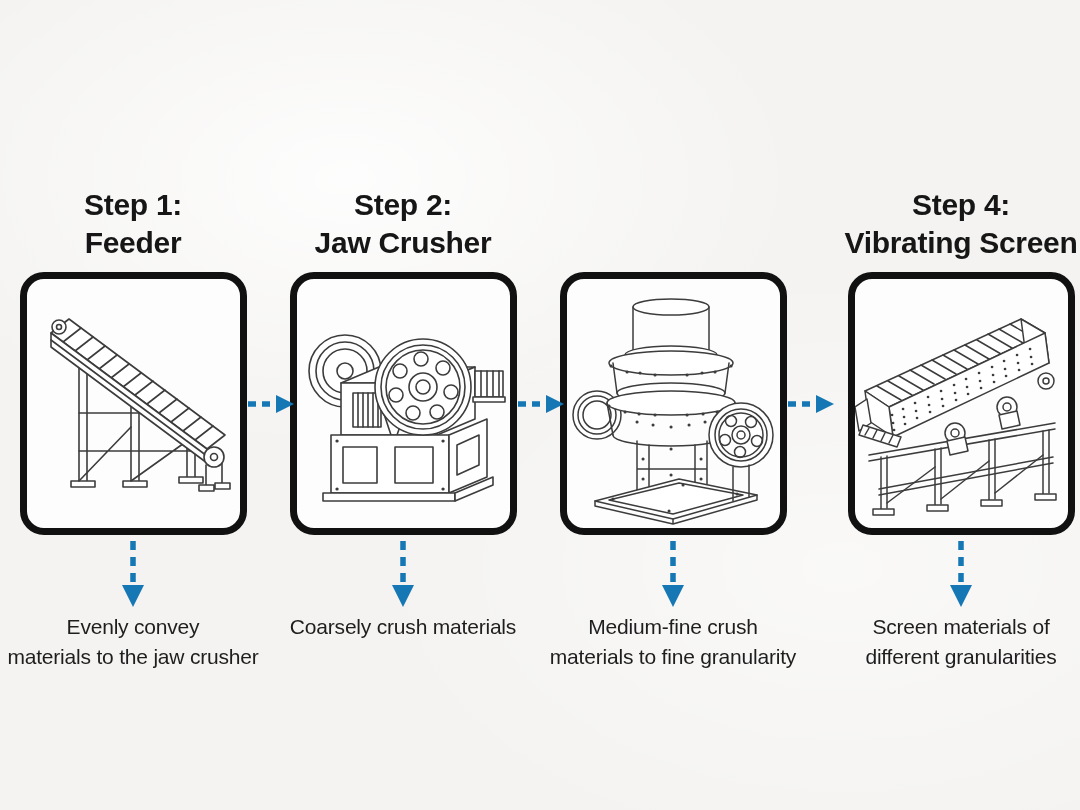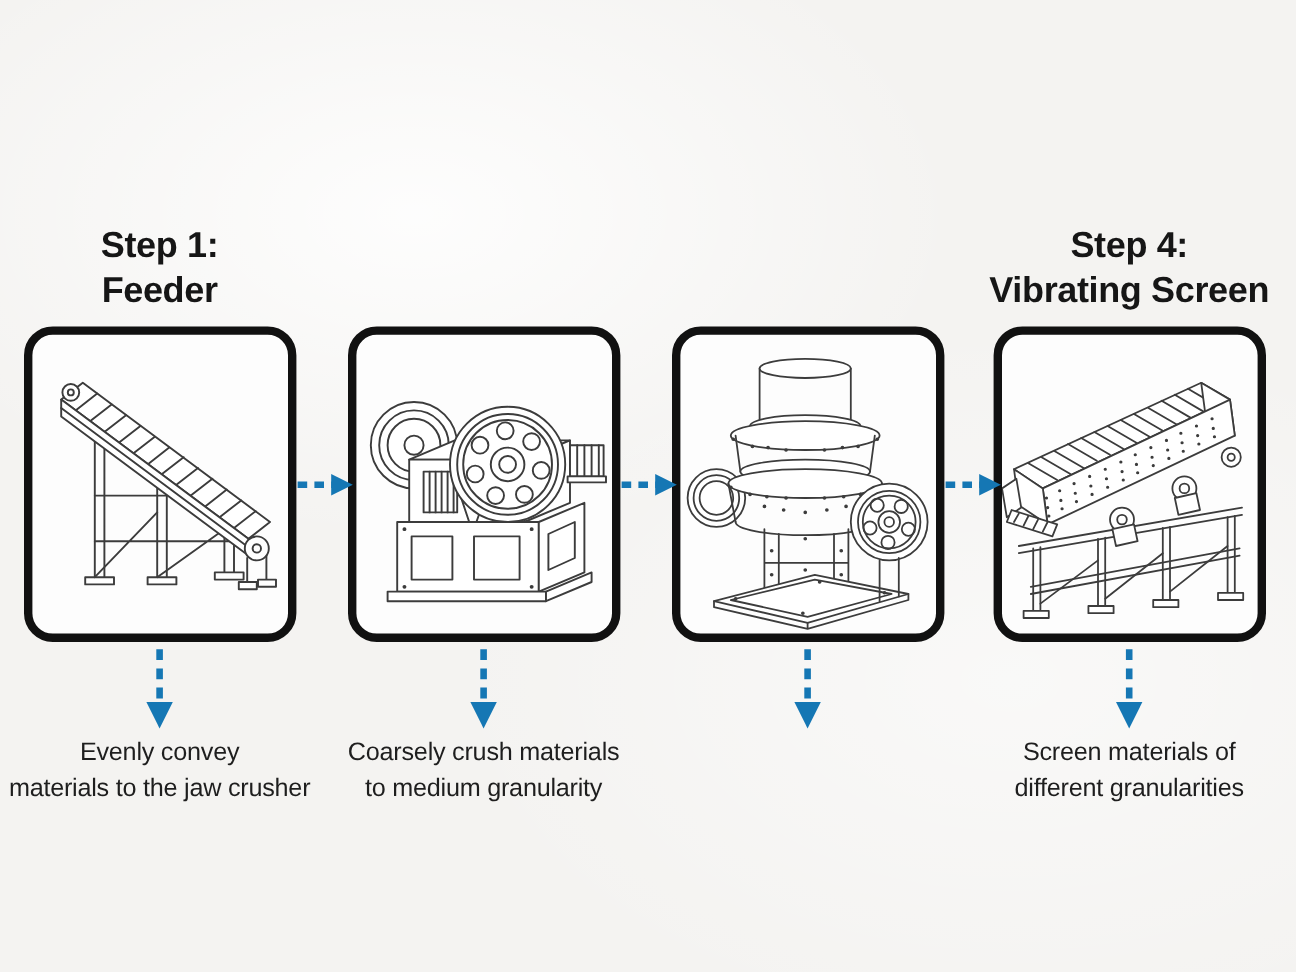--- a/index.html
+++ b/index.html
@@ -68,20 +68,24 @@
       <line x1="13" y1="3" x2="13" y2="47" stroke="#1577b4" stroke-width="5.5" stroke-dasharray="9 7"></line>
       <polygon points="2,47 24,47 13,69" fill="#1577b4"></polygon>
     </svg>
     <div class="caption">
       <span>Evenly convey</span>
       <span>materials to the jaw crusher</span>
     </div>
   </div>
 
   <div class="col" style="left:290px">
+    <div class="title">
+      <span>Step 2:</span>
+      <span>Jaw Crusher</span>
+    </div>
     <div class="box">
       <svg viewBox="0 0 213 249">
         <g fill="#fff" stroke="#3c3c3c" stroke-width="1.6" stroke-linejoin="round" stroke-linecap="round">
           <circle cx="48" cy="92" r="36"></circle>
           <circle cx="48" cy="92" r="29" fill="none"></circle>
           <circle cx="48" cy="92" r="22" fill="none"></circle>
           <circle cx="48" cy="92" r="8" fill="none"></circle>
           <polygon points="44,104 82,88 178,88 140,104"></polygon>
           <polygon points="140,104 178,88 178,140 140,156"></polygon>
           <rect x="44" y="104" width="96" height="52"></rect>
@@ -114,21 +118,20 @@
           <circle cx="126" cy="108" r="7" fill="none"></circle>
         </g>
       </svg>
     </div>
     <svg class="v-arrow" width="26" height="72" viewBox="0 0 26 72">
       <line x1="13" y1="3" x2="13" y2="47" stroke="#1577b4" stroke-width="5.5" stroke-dasharray="9 7"></line>
       <polygon points="2,47 24,47 13,69" fill="#1577b4"></polygon>
     </svg>
     <div class="caption">
       <span>Coarsely crush materials</span>
-      <span>to medium granularity</span>
     </div>
   </div>
 
   <div class="col" style="left:560px">
     <div class="title">
     </div>
     <div class="box">
       <svg viewBox="0 0 213 249">
         <g fill="#fff" stroke="#3c3c3c" stroke-width="1.5" stroke-linejoin="round" stroke-linecap="round">
           <circle cx="30" cy="136" r="24"></circle>
@@ -163,23 +166,27 @@
           <circle cx="174" cy="156" r="9"></circle>
           <circle cx="174" cy="156" r="4" fill="none"></circle>
           <path d="M166,188V222M182,186V218" fill="none"></path>
         </g>
       </svg>
     </div>
     <svg class="v-arrow" width="26" height="72" viewBox="0 0 26 72">
       <line x1="13" y1="3" x2="13" y2="47" stroke="#1577b4" stroke-width="5.5" stroke-dasharray="9 7"></line>
       <polygon points="2,47 24,47 13,69" fill="#1577b4"></polygon>
     </svg>
-  </div>
-
-  <div class="col" style="left:828px">
+    <div class="caption">
+      <span>Medium-fine crush</span>
+      <span>materials to fine granularity</span>
+    </div>
+  </div>
+
+  <div class="col" style="left:848px">
     <div class="title">
       <span>Step 4:</span>
       <span>Vibrating Screen</span>
     </div>
     <div class="box">
       <svg viewBox="0 0 213 249">
         <g fill="#fff" stroke="#3c3c3c" stroke-width="1.5" stroke-linejoin="round" stroke-linecap="round">
           <path d="M14,176L200,144M14,182L200,150M24,210L198,178M24,216L198,184" fill="none"></path>
           <path d="M26,178V230M32,177V229M80,170V226M86,169V225M134,161V221M140,160V220M188,152V215M194,151V214" fill="none"></path>
           <rect x="18" y="230" width="21" height="6"></rect>

